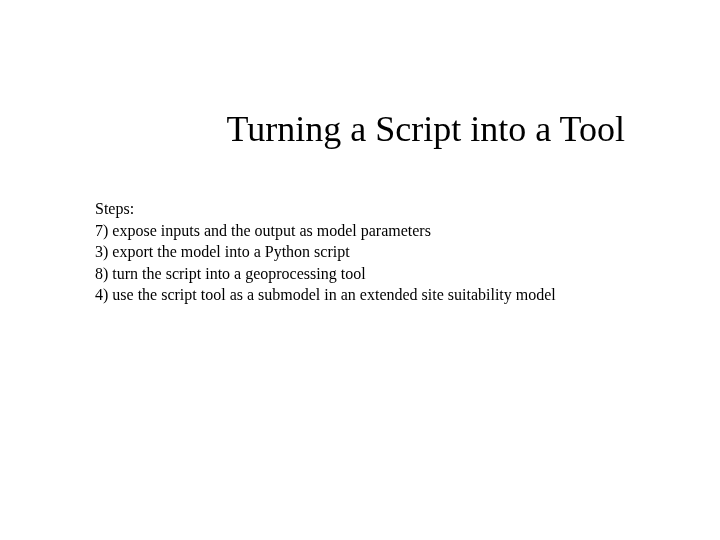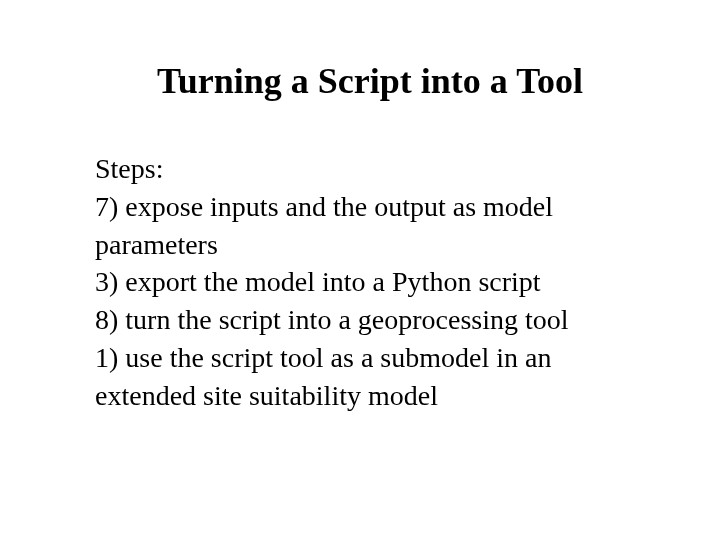--- a/index.html
+++ b/index.html
@@ -11,38 +11,39 @@
       color: #000000;
       overflow: hidden;
     }
     .slide {
       width: 100%;
       height: 100%;
       padding: 60px 95px 60px 95px;
     }
     .title {
       font-size: 36px;
-      font-weight: bold;
-      text-align: center;
+      font-weight: normal;
+      text-align: right;
       margin-bottom: 48px;
       margin-left: 20px;
+      margin-top: 48px;
     }
     .body {
-      font-size: 28px;
+      font-size: 16px;
       line-height: 1.35;
     }
     .line {
       display: block;
     }
   </style>
 </head>
 <body>
 
 <div class="slide">
   <h1 class="title">Turning a Script into a Tool</h1>
   <div class="body">
     <span class="line">Steps:</span>
     <span class="line">7) expose inputs and the output as model parameters</span>
     <span class="line">3) export the model into a Python script</span>
     <span class="line">8) turn the script into a geoprocessing tool</span>
-    <span class="line">1) use the script tool as a submodel in an extended site suitability model</span>
+    <span class="line">4) use the script tool as a submodel in an extended site suitability model</span>
   </div>
 </div>
 
 </body></html>

